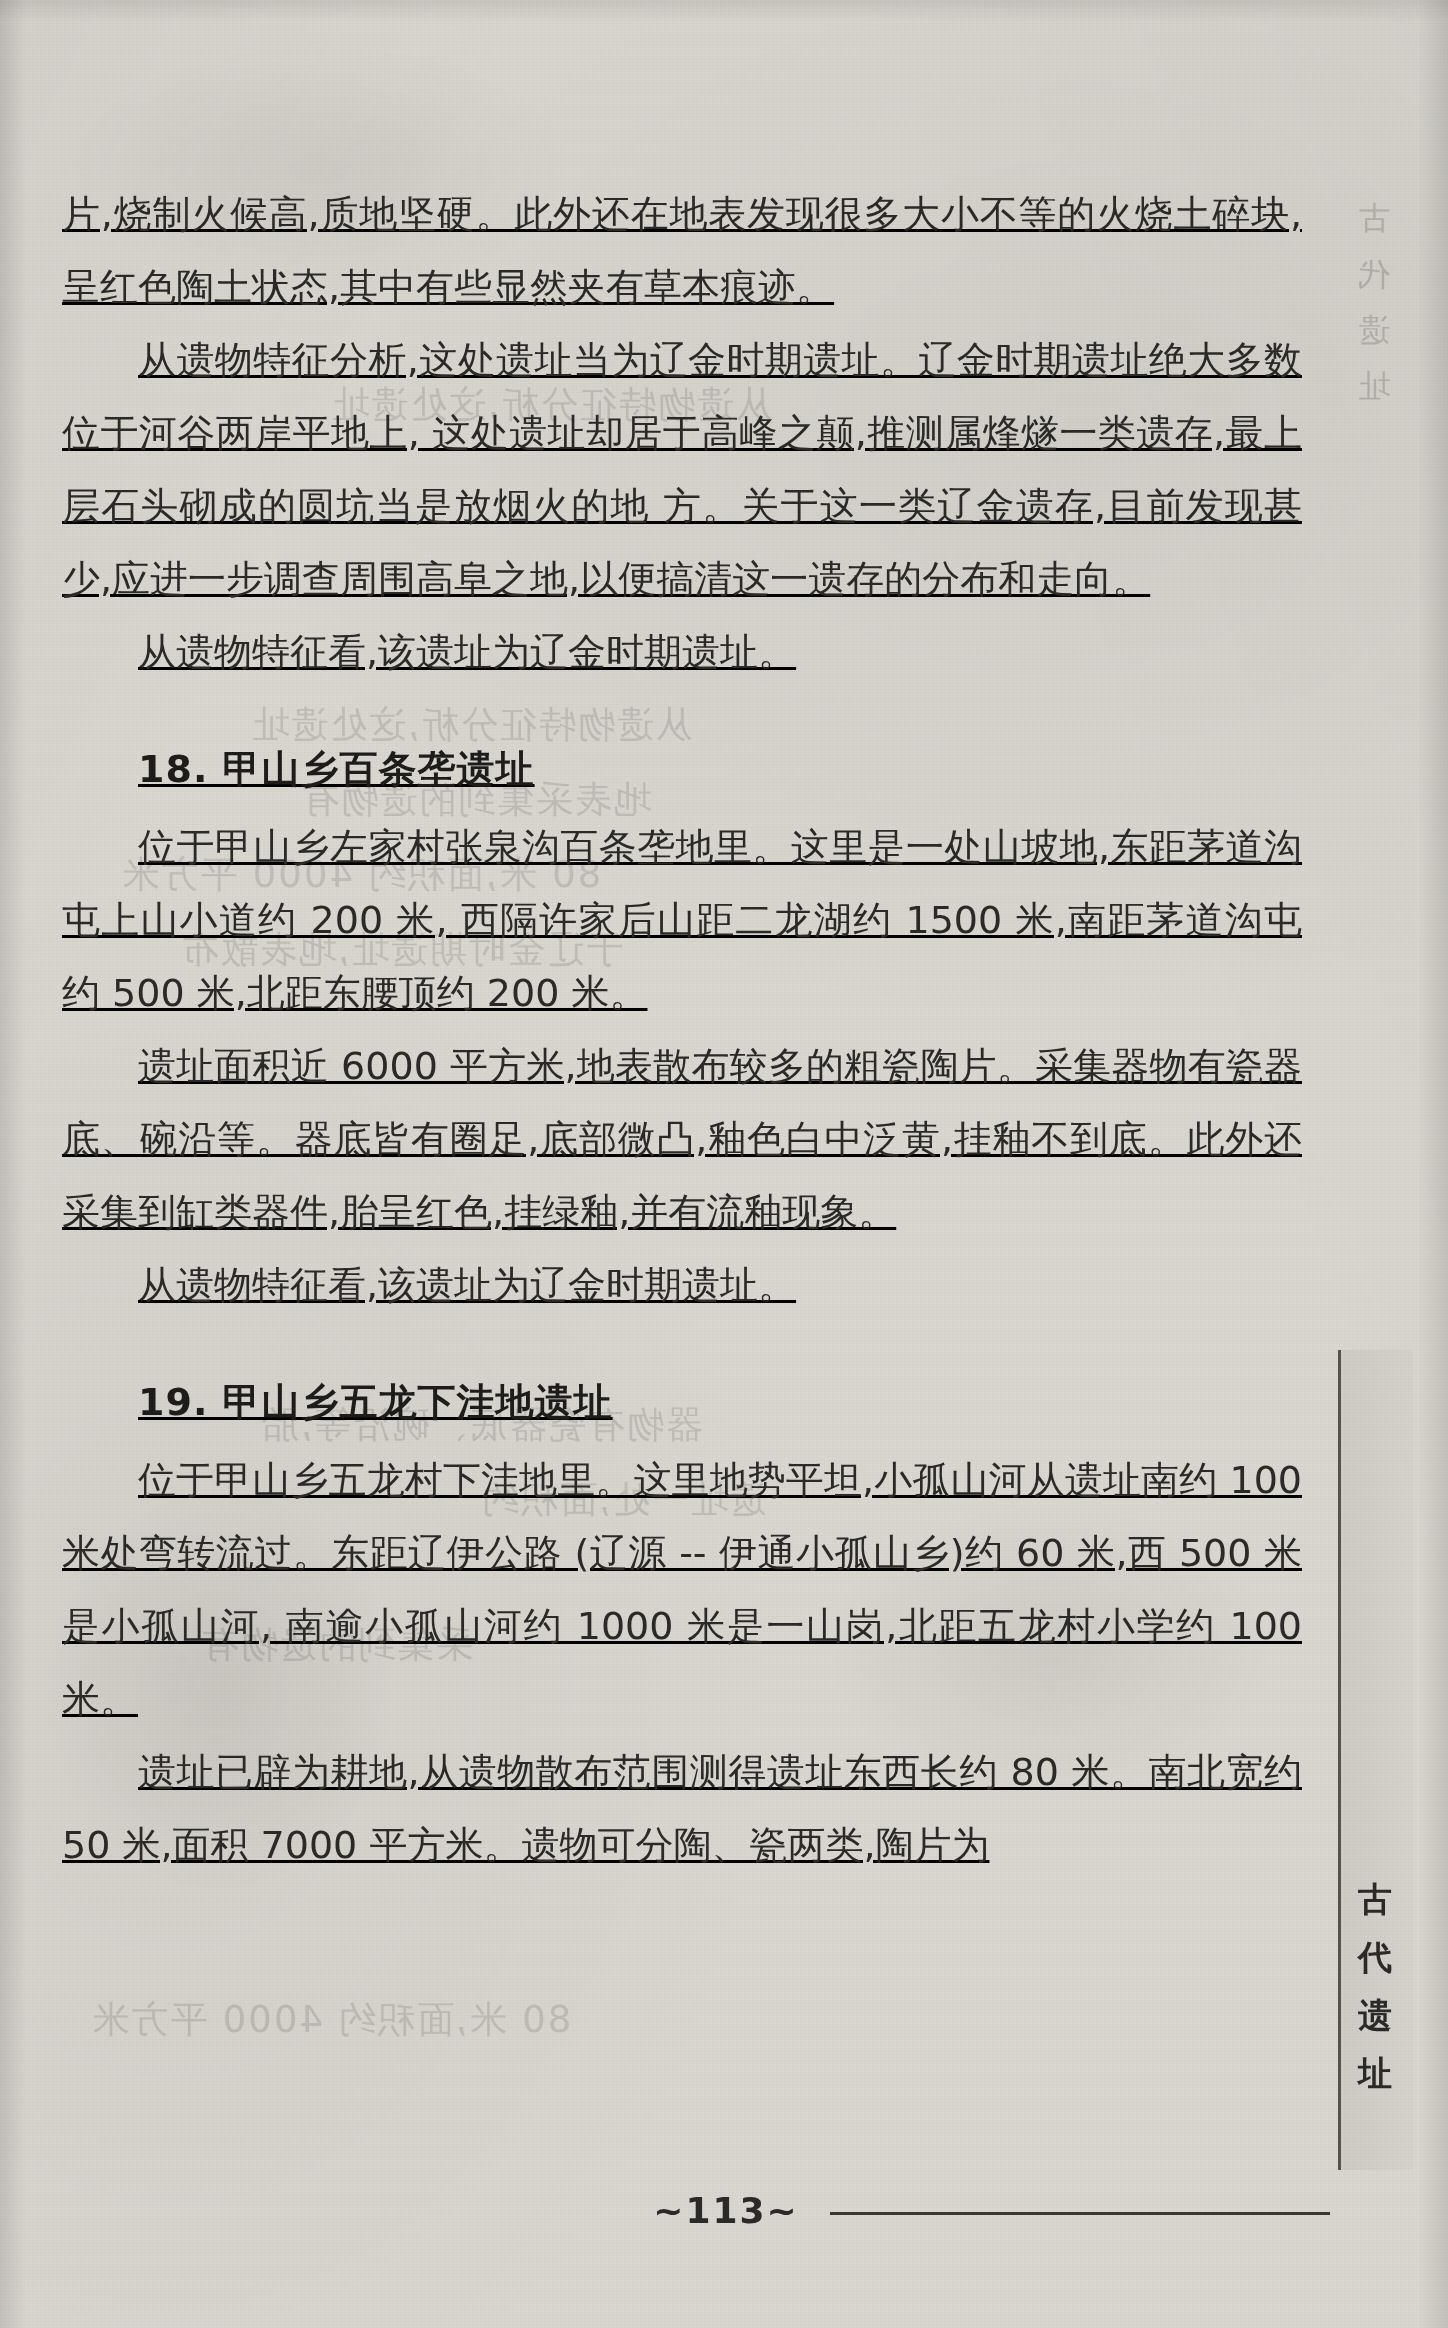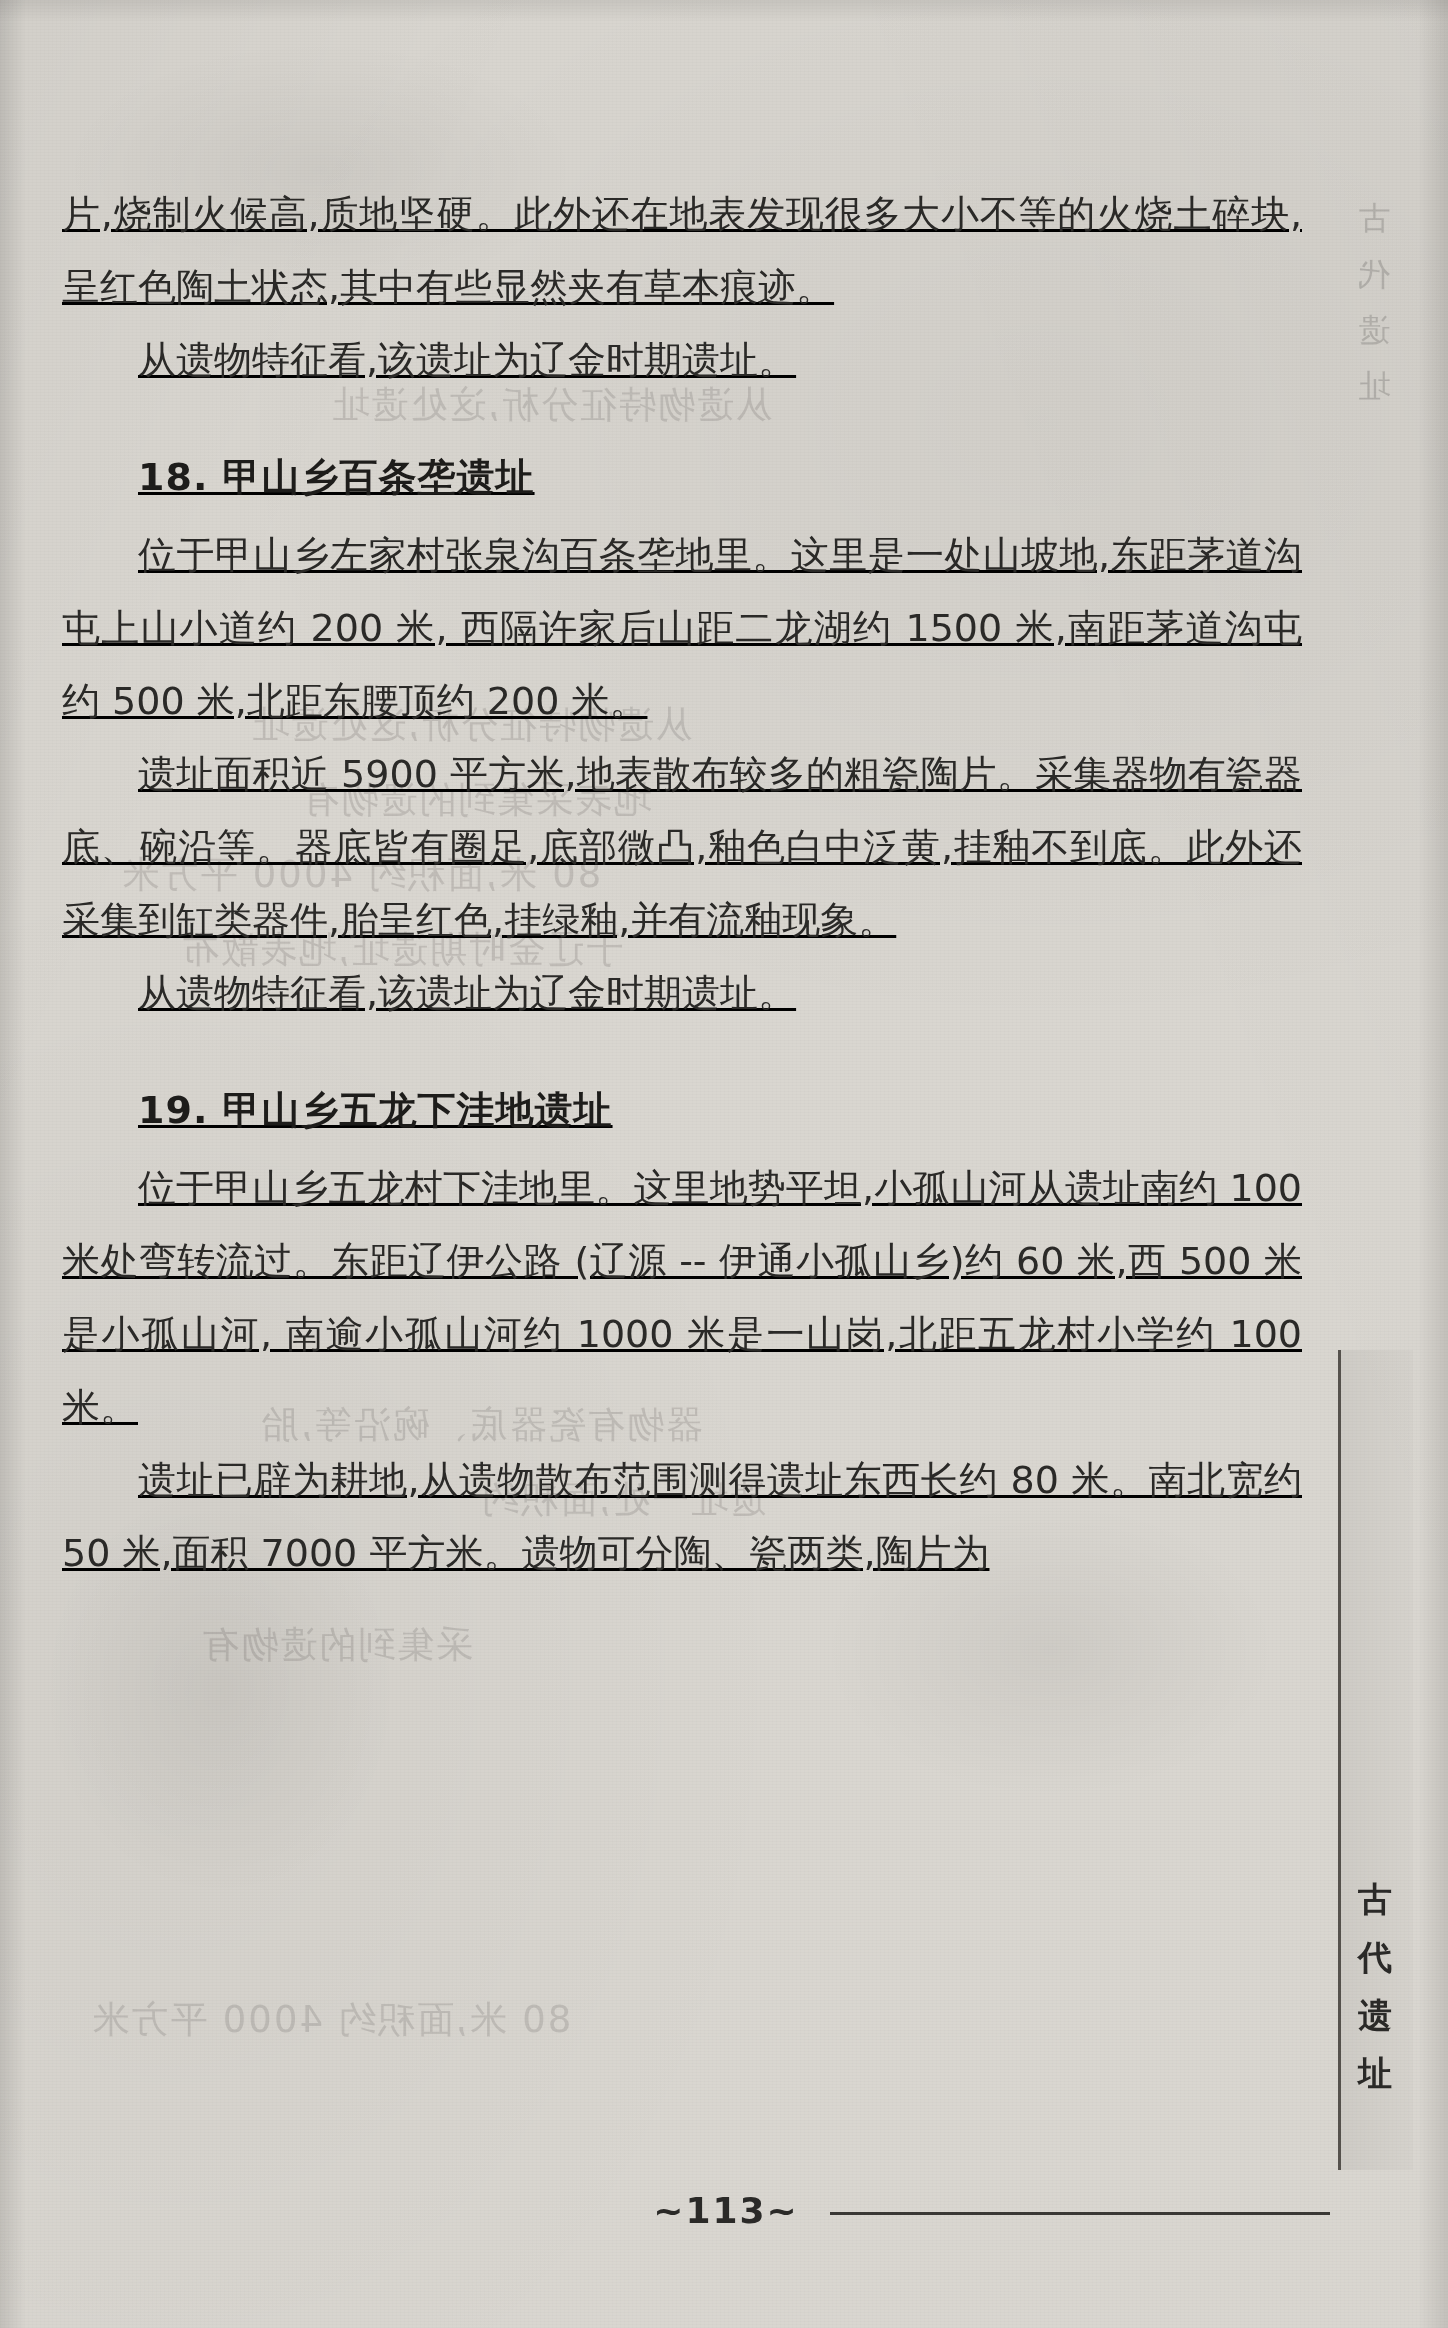--- a/index.html
+++ b/index.html
@@ -178,26 +178,27 @@
   <div class="bleed" style="left:180px; top:925px;">于辽金时期遗址,地表散布</div>
   <div class="bleed" style="left:260px; top:1400px;">器物有瓷器底、碗沿等,胎</div>
   <div class="bleed" style="left:480px; top:1475px;">遗址一处,面积约</div>
   <div class="bleed" style="left:200px; top:1620px;">采集到的遗物有</div>
   <div class="bleed" style="left:330px; top:380px;">从遗物特征分析,这处遗址</div>
   <div class="bleed" style="left:90px; top:1995px;">80 米,面积约 4000 平方米</div>
 
   <div id="content">
 
     <p class="para">片,烧制火候高,质地坚硬。此外还在地表发现很多大小不等的火烧土碎块,呈红色陶土状态,其中有些显然夹有草本痕迹。</p>
+    <p class="para indent">从遗物特征分析,这处遗址当为辽金时期遗址。辽金时期遗址绝大多数位于河谷两岸平地上, 这处遗址却居于高峰之颠,推测属烽燧一类遗存,最上层石头砌成的圆坑当是放烟火的地 方。关于这一类辽金遗存,目前发现甚少,应进一步调查周围高阜之地,以便搞清这一遗存的分布和走向。</p>
     <p class="para indent">从遗物特征看,该遗址为辽金时期遗址。</p>
 
     <h2 class="section">18. 甲山乡百条垄遗址</h2>
 
     <p class="para indent">位于甲山乡左家村张泉沟百条垄地里。这里是一处山坡地,东距茅道沟屯上山小道约 200 米, 西隔许家后山距二龙湖约 1500 米,南距茅道沟屯约 500 米,北距东腰顶约 200 米。</p>
-    <p class="para indent">遗址面积近 5900 平方米,地表散布较多的粗瓷陶片。采集器物有瓷器底、碗沿等。器底皆有圈足,底部微凸,釉色白中泛黄,挂釉不到底。此外还采集到缸类器件,胎呈红色,挂绿釉,并有流釉现象。</p>
+    <p class="para indent">遗址面积近 6000 平方米,地表散布较多的粗瓷陶片。采集器物有瓷器底、碗沿等。器底皆有圈足,底部微凸,釉色白中泛黄,挂釉不到底。此外还采集到缸类器件,胎呈红色,挂绿釉,并有流釉现象。</p>
     <p class="para indent">从遗物特征看,该遗址为辽金时期遗址。</p>
 
     <h2 class="section">19. 甲山乡五龙下洼地遗址</h2>
 
     <p class="para indent">位于甲山乡五龙村下洼地里。这里地势平坦,小孤山河从遗址南约 100 米处弯转流过。东距辽伊公路 (辽源 -- 伊通小孤山乡)约 60 米,西 500 米是小孤山河, 南逾小孤山河约 1000 米是一山岗,北距五龙村小学约 100 米。</p>
     <p class="para indent">遗址已辟为耕地,从遗物散布范围测得遗址东西长约 80 米。南北宽约 50 米,面积 7000 平方米。遗物可分陶、瓷两类,陶片为</p>
 
   </div>
 
   <div id="footer">

